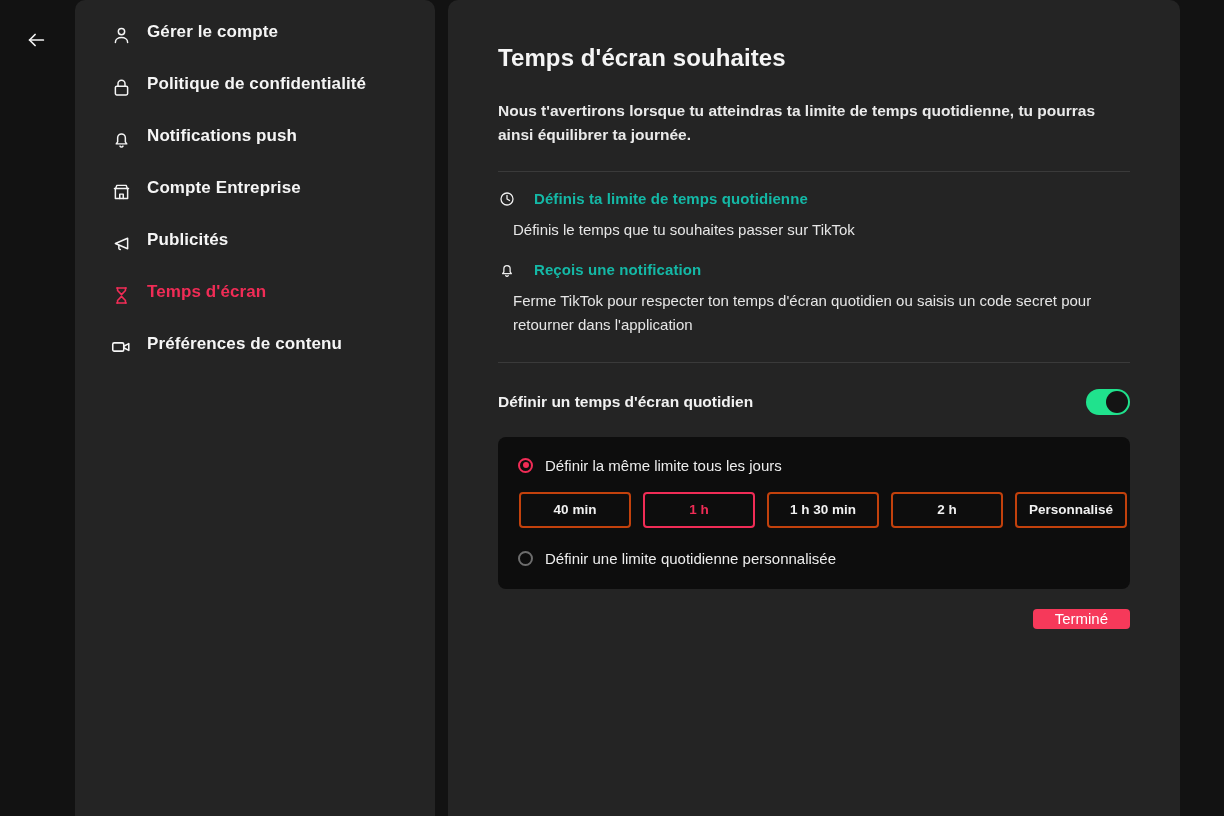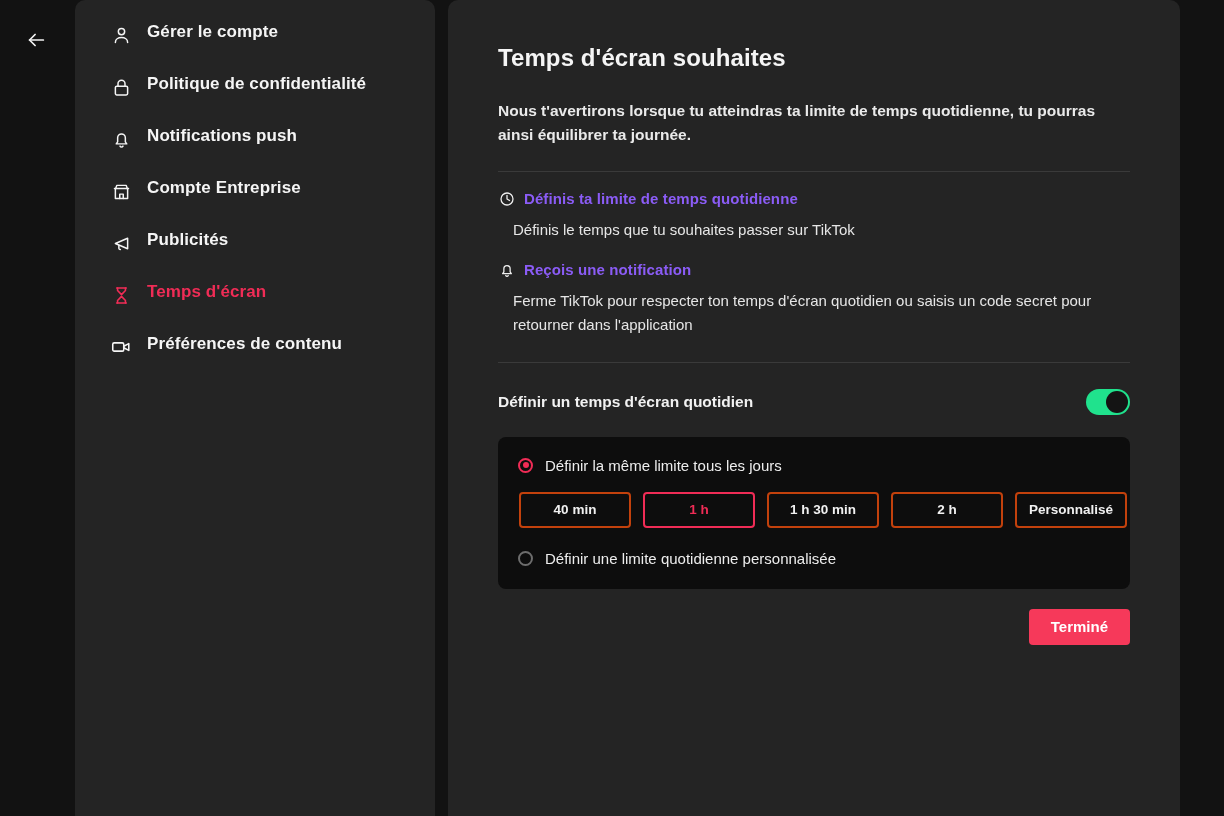--- a/index.html
+++ b/index.html
@@ -105,22 +105,22 @@
     background: #3a3a3a;
     margin-top: 24px;
   }
 
   .feature {
     margin-top: 18px;
   }
   .feature-head {
     display: flex;
     align-items: center;
-    gap: 9px;
-    color: #8b5cf6;
+    gap: 19px;
+    color: #14b8a6;
   }
   .feature-head .feat-icon {
     width: 17px;
     height: 17px;
     display: flex;
     align-items: center;
     justify-content: center;
     flex: 0 0 17px;
   }
   .feature-title {
@@ -251,25 +251,25 @@
   .footer {
     display: flex;
     justify-content: flex-end;
     margin-top: 20px;
   }
   .done-btn {
     background: #f6395a;
     color: #ffffff;
     border: none;
     border-radius: 4px;
-    height: 36px;
+    height: 20px;
     padding: 0 22px;
     font-family: "Liberation Sans", sans-serif;
     font-size: 15px;
-    font-weight: 700;
+    font-weight: 400;
     cursor: pointer;
   }
 </style>
 </head>
 <body>
 
 <div id="app">
 
   <div class="back-btn">
     <span>

